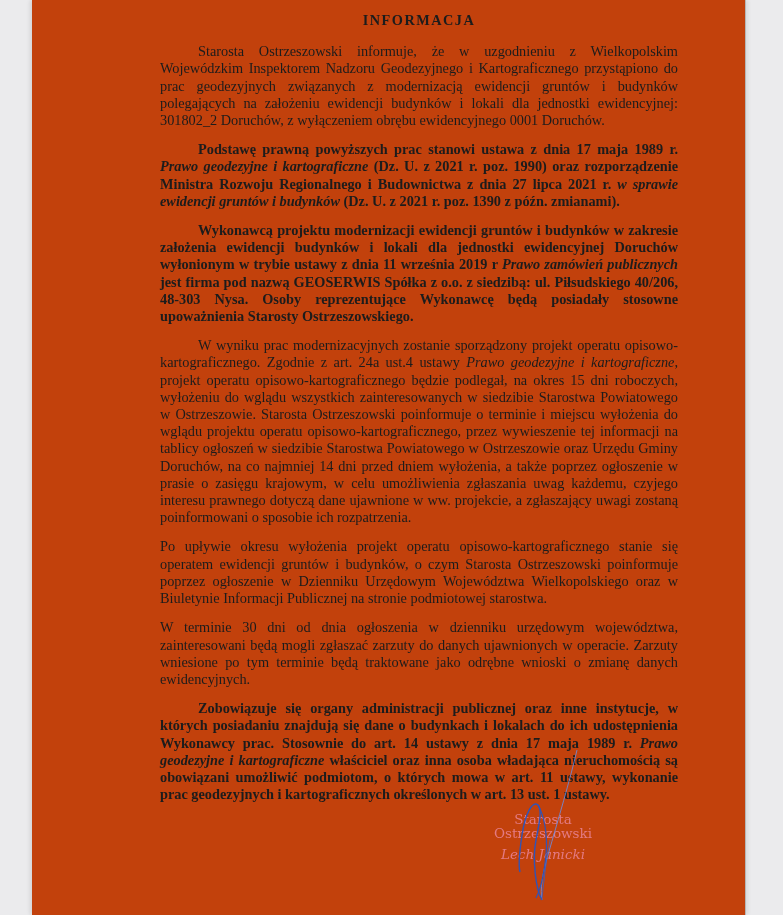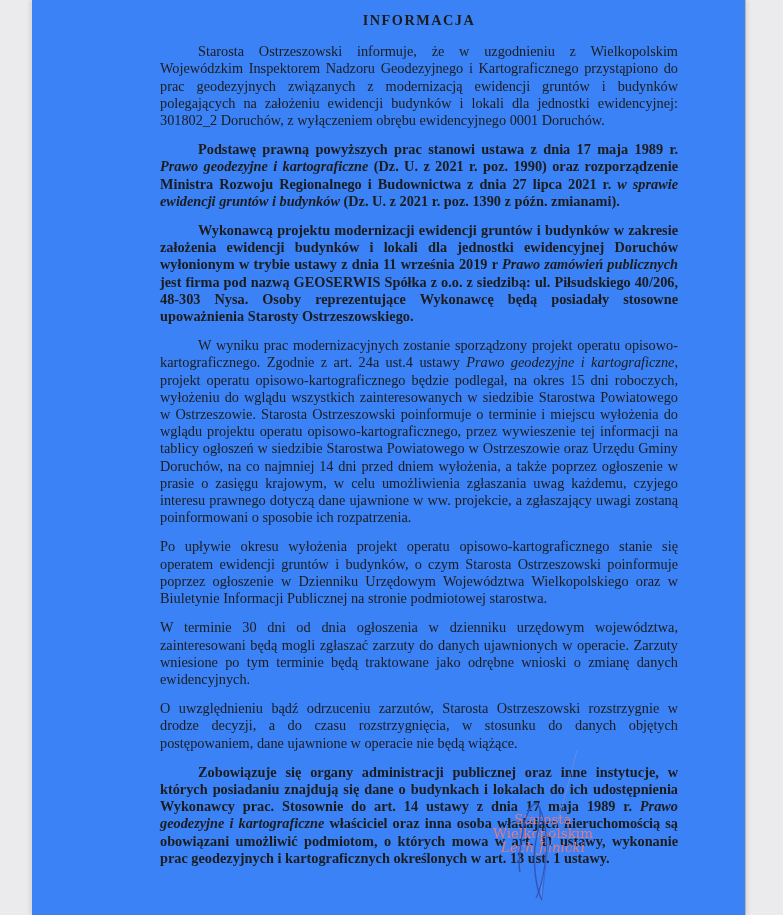--- a/index.html
+++ b/index.html
@@ -4,21 +4,21 @@
   <style>
     html, body { margin: 0; padding: 0; }
     body {
       width: 783px; height: 915px; overflow: hidden;
       background: #ebebed;
       position: relative;
       font-family: "Liberation Serif", "DejaVu Serif", serif;
     }
     .page {
       position: absolute; left: 32px; top: 0; width: 713px; height: 915px;
-      background: #3b82f6;
+      background: #c2410c;
       box-shadow: -2px 0 4px rgba(0,0,0,0.10), 1px 0 0 #b9b9b9, 3px 0 4px rgba(0,0,0,0.08);
     }
     .content {
       position: absolute; left: 116px; top: 8px; width: 542px;
       color: #1c1c1c;
       font-size: 14.3px;
       line-height: 17.2px;
     }
     .title {
       text-align: center; font-weight: bold; letter-spacing: 1.5px;
@@ -31,21 +31,21 @@
     i { font-style: italic; }
     .signature {
       position: absolute; left: 470px; top: 740px; width: 180px; height: 175px;
     }
     .stamp {
       position: absolute; left: 488px; top: 812px; width: 110px;
       text-align: center; color: #e37a83;
       font-family: "DejaVu Serif", "Liberation Serif", serif;
       font-size: 13.5px; line-height: 14px;
     }
-    .stamp .name { font-style: italic; display: block; }
+    .stamp .name { font-style: italic; margin-top: 7px; display: block; }
     .sig-svg { position: absolute; left: 0; top: 0; }
   </style>
 </head>
 <body>
 
 <div class="page">
   <div class="content">
     <div class="title">INFORMACJA</div>
 
     <p class="indent"><span>Starosta Ostrzeszowski informuje, że w uzgodnieniu z Wielkopolskim Wojewódzkim Inspektorem Nadzoru Geodezyjnego i Kartograficznego przystąpiono do prac geodezyjnych związanych z modernizacją ewidencji gruntów i budynków polegających na założeniu ewidencji budynków i lokali dla jednostki ewidencyjnej: 301802_2 Doruchów, z wyłączeniem obrębu ewidencyjnego 0001 Doruchów.</span></p>
@@ -53,29 +53,28 @@
     <p class="indent gap"><span>Podstawę prawną powyższych prac stanowi ustawa z dnia 17 maja 1989 r. </span><i>Prawo geodezyjne i kartograficzne</i><span> (Dz. U. z 2021 r. poz. 1990) oraz rozporządzenie Ministra Rozwoju Regionalnego i Budownictwa z dnia 27 lipca 2021 r. </span><i>w sprawie ewidencji gruntów i budynków</i><span> (Dz. U. z 2021 r. poz. 1390 z późn. zmianami).</span></p>
 
     <p class="indent gap"><span>Wykonawcą projektu modernizacji ewidencji gruntów i budynków w zakresie założenia ewidencji budynków i lokali dla jednostki ewidencyjnej Doruchów wyłonionym w trybie ustawy z dnia 11 września 2019 r </span><i>Prawo zamówień publicznych</i><span> jest firma pod nazwą GEOSERWIS Spółka z o.o. z siedzibą: ul. Piłsudskiego 40/206, 48-303 Nysa. Osoby reprezentujące Wykonawcę będą posiadały stosowne upoważnienia Starosty Ostrzeszowskiego.</span></p>
 
     <p class="indent"><span>W wyniku prac modernizacyjnych zostanie sporządzony projekt operatu opisowo-kartograficznego. Zgodnie z art. 24a ust.4 ustawy </span><i>Prawo geodezyjne i kartograficzne</i><span>, projekt operatu opisowo-kartograficznego będzie podlegał, na okres 15 dni roboczych, wyłożeniu do wglądu wszystkich zainteresowanych w siedzibie Starostwa Powiatowego w Ostrzeszowie. Starosta Ostrzeszowski poinformuje o terminie i miejscu wyłożenia do wglądu projektu operatu opisowo-kartograficznego, przez wywieszenie tej informacji na tablicy ogłoszeń w siedzibie Starostwa Powiatowego w Ostrzeszowie oraz Urzędu Gminy Doruchów, na co najmniej 14 dni przed dniem wyłożenia, a także poprzez ogłoszenie w prasie o zasięgu krajowym, w celu umożliwienia zgłaszania uwag każdemu, czyjego interesu prawnego dotyczą dane ujawnione w ww. projekcie, a zgłaszający uwagi zostaną poinformowani o sposobie ich rozpatrzenia.</span></p>
 
     <p><span>Po upływie okresu wyłożenia projekt operatu opisowo-kartograficznego stanie się operatem ewidencji gruntów i budynków, o czym Starosta Ostrzeszowski poinformuje poprzez ogłoszenie w Dzienniku Urzędowym Województwa Wielkopolskiego oraz w Biuletynie Informacji Publicznej na stronie podmiotowej starostwa.</span></p>
 
     <p><span>W terminie 30 dni od dnia ogłoszenia w dzienniku urzędowym województwa, zainteresowani będą mogli zgłaszać zarzuty do danych ujawnionych w operacie. Zarzuty wniesione po tym terminie będą traktowane jako odrębne wnioski o zmianę danych ewidencyjnych.</span></p>
 
-    <p><span>O uwzględnieniu bądź odrzuceniu zarzutów, Starosta Ostrzeszowski rozstrzygnie w drodze decyzji, a do czasu rozstrzygnięcia, w stosunku do danych objętych postępowaniem, dane ujawnione w operacie nie będą wiążące.</span></p>
 
     <p class="indent gap"><span>Zobowiązuje się organy administracji publicznej oraz inne instytucje, w których posiadaniu znajdują się dane o budynkach i lokalach do ich udostępnienia Wykonawcy prac. Stosownie do art. 14 ustawy z dnia 17 maja 1989 r. </span><i>Prawo geodezyjne i kartograficzne</i><span> właściciel oraz inna osoba władająca nieruchomością są obowiązani umożliwić podmiotom, o których mowa w art. 11 ustawy, wykonanie prac geodezyjnych i kartograficznych określonych w art. 13 ust. 1 ustawy.</span></p>
   </div>
 </div>
 
 <div class="stamp">
   <span>Starosta</span><br>
-  <span>Wielkopolskim</span>
+  <span>Ostrzeszowski</span>
   <span class="name">Lech Janicki</span>
 </div>
 
 <div class="signature">
   <svg class="sig-svg" width="180" height="175" viewBox="0 0 180 175">
     <path d="M107 10 C100 40, 88 80, 78 115 C72 135, 70 150, 72 160" stroke="#6b8de0" stroke-width="1" fill="none" opacity="0.85"></path>
     <path d="M72 160 C66 150, 62 120, 66 100 C70 80, 72 70, 68 65 C62 60, 55 75, 52 95 C49 115, 48 125, 50 132" stroke="#2f54b8" stroke-width="1.4" fill="none"></path>
     <path d="M68 65 C74 75, 78 95, 76 115 C74 135, 70 150, 66 158" stroke="#2f54b8" stroke-width="1.2" fill="none"></path>
     <path d="M80 100 C76 120, 74 140, 72 158" stroke="#3a5fc4" stroke-width="1" fill="none" opacity="0.8"></path>
   </svg>

